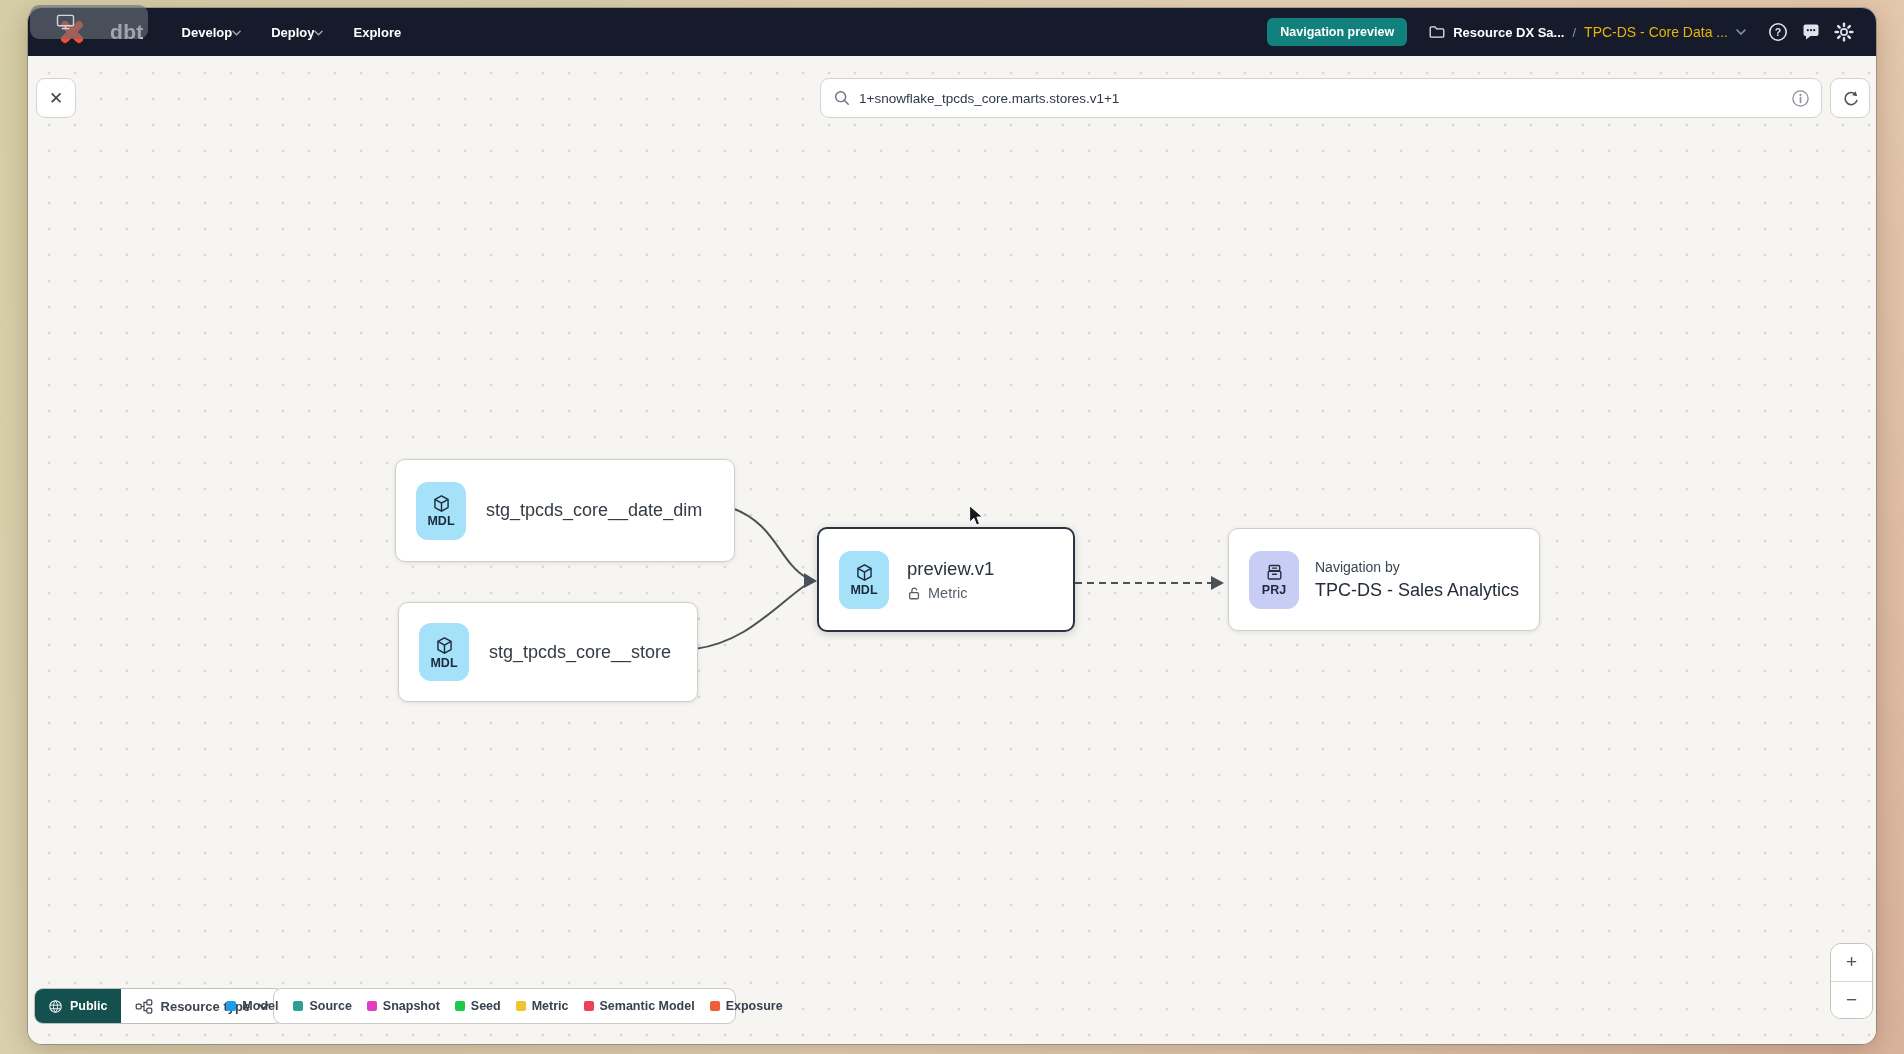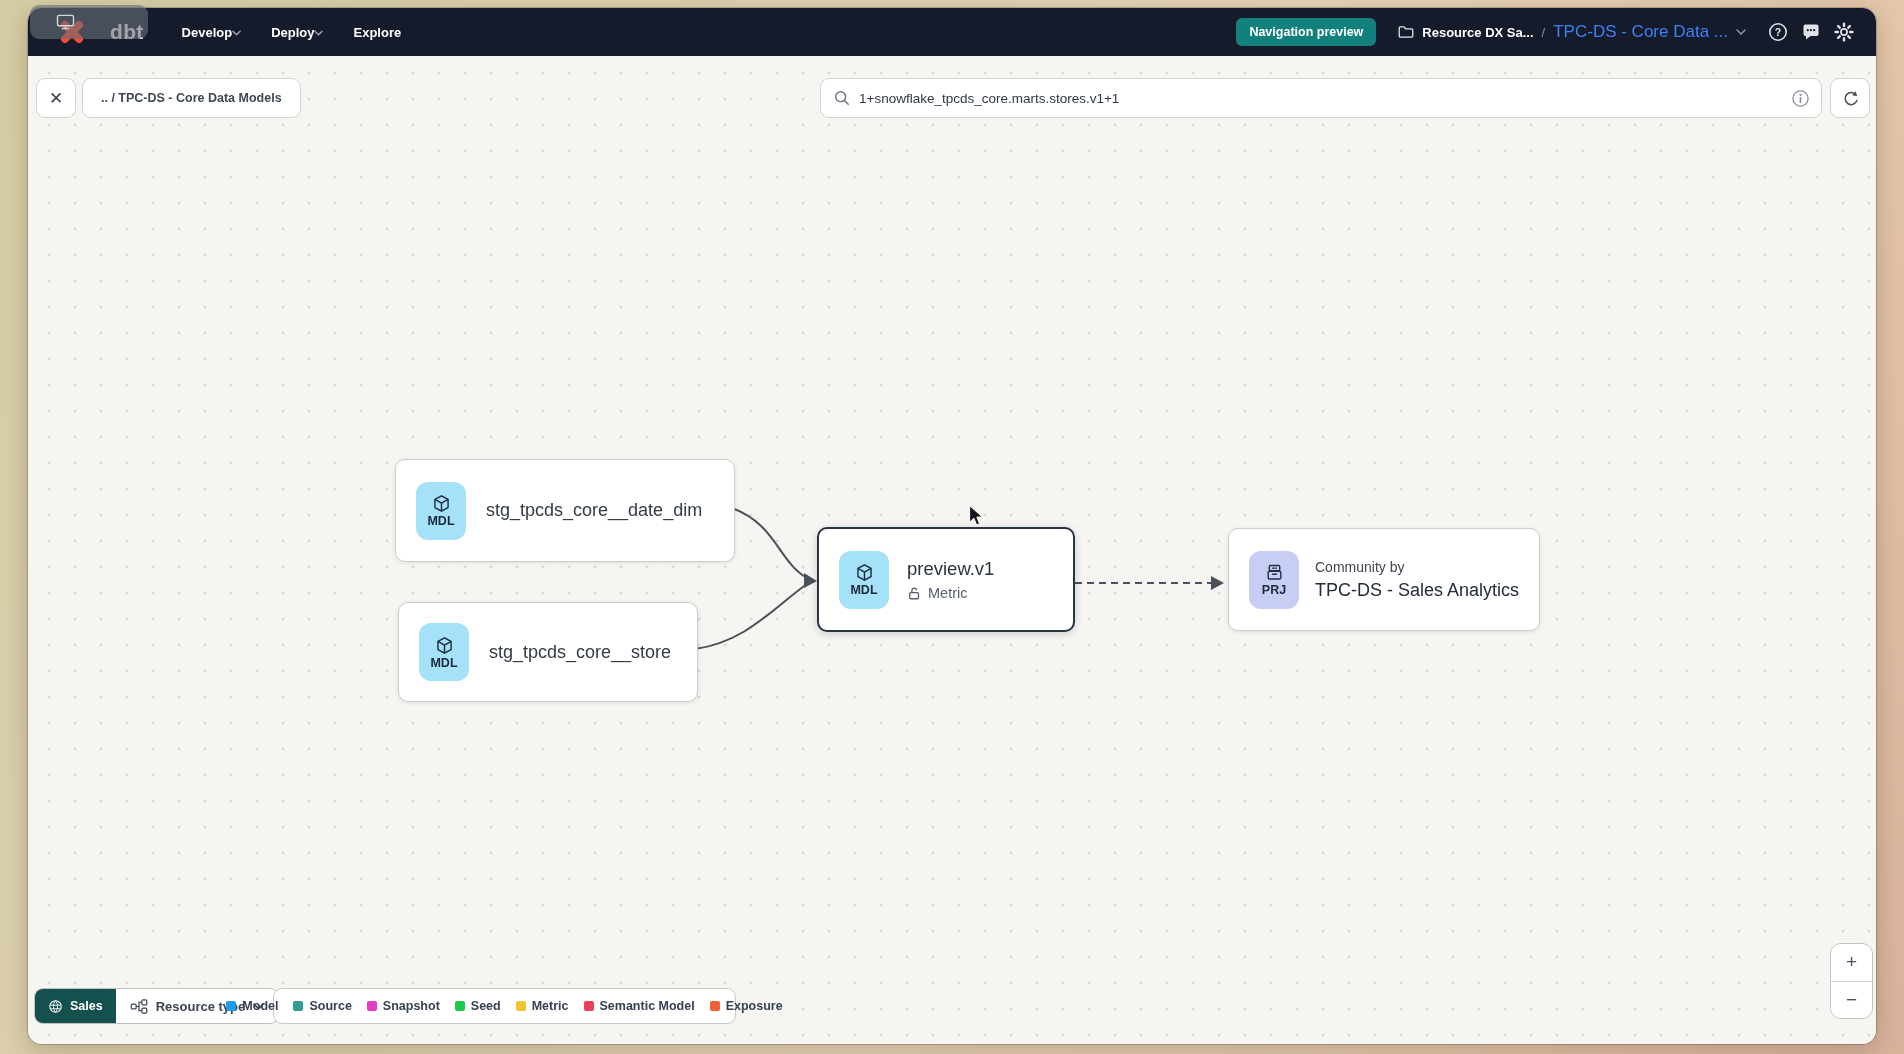--- a/index.html
+++ b/index.html
@@ -24,21 +24,21 @@
   .nav-item { display:flex; align-items:center; font-size:13px; font-weight:700; color:#fff; cursor:pointer; }
   .nav-item svg { margin-top:1px; }
   .nav-right { margin-left:auto; display:flex; align-items:center; gap:16px; }
   .preview-badge {
     background:#12807c; color:#fff; font-size:12.5px; font-weight:700;
     padding:7px 13px; border-radius:6px; white-space:nowrap;
   }
   .crumb { display:flex; align-items:center; gap:8px; white-space:nowrap; margin-left:6px; }
   .crumb-project { font-size:13px; font-weight:700; color:#fff; }
   .crumb-sep { color:#8a94a4; font-size:13px; }
-  .crumb-current { font-size:17px; color:#3b82f6; }
+  .crumb-current { font-size:14px; color:#eab308; }
   .nav-icons { display:flex; align-items:center; gap:13px; margin-left:6px; }
   .icon-btn { display:flex; align-items:center; justify-content:center; cursor:pointer; }
   
   .overlay-pill {
     position:absolute; left:30px; top:5px; width:118px; height:34px; border-radius:9px;
     background:rgba(104,110,120,.62); display:flex; align-items:center; padding-left:26px; z-index:5;
   }
   
   .canvas {
     position:absolute; top:48px; left:0; width:1848px; height:988px;
@@ -200,21 +200,20 @@
           </span>
         </div>
       </div>
     </div>
 
     <div class="canvas">
 
       <button class="tool-btn close-btn">
         <span>✕</span>
       </button>
-      <div class="chip">.. / TPC-DS - Core Data Models</div>
       <div class="search">
         <svg width="16" height="16" viewBox="0 0 18 18">
           <circle cx="7.5" cy="7.5" r="5.6" fill="none" stroke="#6b7280" stroke-width="1.6"></circle>
           <line x1="11.8" y1="11.8" x2="16" y2="16" stroke="#6b7280" stroke-width="1.6" stroke-linecap="round"></line>
         </svg>
         <input type="text" value="1+snowflake_tpcds_core.marts.stores.v1+1" style="">
         <span class="info">
           <svg width="19" height="19" viewBox="0 0 20 20">
             <circle cx="10" cy="10" r="8" fill="none" stroke="#8a919c" stroke-width="1.4"></circle>
             <circle cx="10" cy="6.2" r="1.1" fill="#8a919c"></circle>
@@ -283,36 +282,36 @@
         <div class="badge badge-prj">
           <svg width="21" height="21" viewBox="0 0 24 24">
             <rect x="6" y="4" width="12" height="6" rx="1.3" fill="none" stroke="#242e3e" stroke-width="1.6"></rect>
             <rect x="4.8" y="10.6" width="14.4" height="8.8" rx="1.5" fill="none" stroke="#242e3e" stroke-width="1.6"></rect>
             <line x1="9.8" y1="7" x2="14.2" y2="7" stroke="#242e3e" stroke-width="1.6" stroke-linecap="round"></line>
             <line x1="9.8" y1="14" x2="14.2" y2="14" stroke="#242e3e" stroke-width="1.6" stroke-linecap="round"></line>
           </svg>
           <span class="badge-label">PRJ</span>
         </div>
         <div class="node-col">
-          <span class="ref-caption">Community by</span>
+          <span class="ref-caption">Navigation by</span>
           <span class="ref-title">TPC-DS - Sales Analytics</span>
         </div>
       </div>
 
       <svg class="cursor" width="17" height="22" viewBox="0 0 12 16">
         <path d="M1 0.5 L1 12.5 L4.1 9.6 L6.1 14.6 L8.2 13.7 L6.3 8.8 L10.3 8.7 Z" fill="#15181d" stroke="#fff" stroke-width="0.7"></path>
       </svg>
 
       <div class="lenses-group">
         <div class="lenses-seg">
           <svg width="15" height="15" viewBox="0 0 20 20">
             <circle cx="10" cy="10" r="7.6" fill="none" stroke="#fff" stroke-width="1.4"></circle>
             <path d="M10 2.4 C 6.4 6, 6.4 14, 10 17.6 M10 2.4 C 13.6 6, 13.6 14, 10 17.6 M2.6 8.2 H17.4 M3.4 13 H16.6" fill="none" stroke="#fff" stroke-width="1.2"></path>
           </svg>
-          <span>Sales</span>
+          <span>Public</span>
         </div>
         <div class="resource-seg">
           <svg width="18" height="15" viewBox="0 0 22 18">
             <rect x="1.5" y="6" width="6" height="6" rx="1.5" fill="none" stroke="#3c4550" stroke-width="1.5"></rect>
             <rect x="14.5" y="1" width="6" height="6" rx="1.5" fill="none" stroke="#3c4550" stroke-width="1.5"></rect>
             <rect x="14.5" y="11" width="6" height="6" rx="1.5" fill="none" stroke="#3c4550" stroke-width="1.5"></rect>
             <path d="M7.5 9 H11 M11 9 V4 H14.5 M11 9 V14 H14.5" fill="none" stroke="#3c4550" stroke-width="1.5"></path>
           </svg>
           <span>Resource type</span>
           <svg width="11" height="7" viewBox="0 0 10 6">

